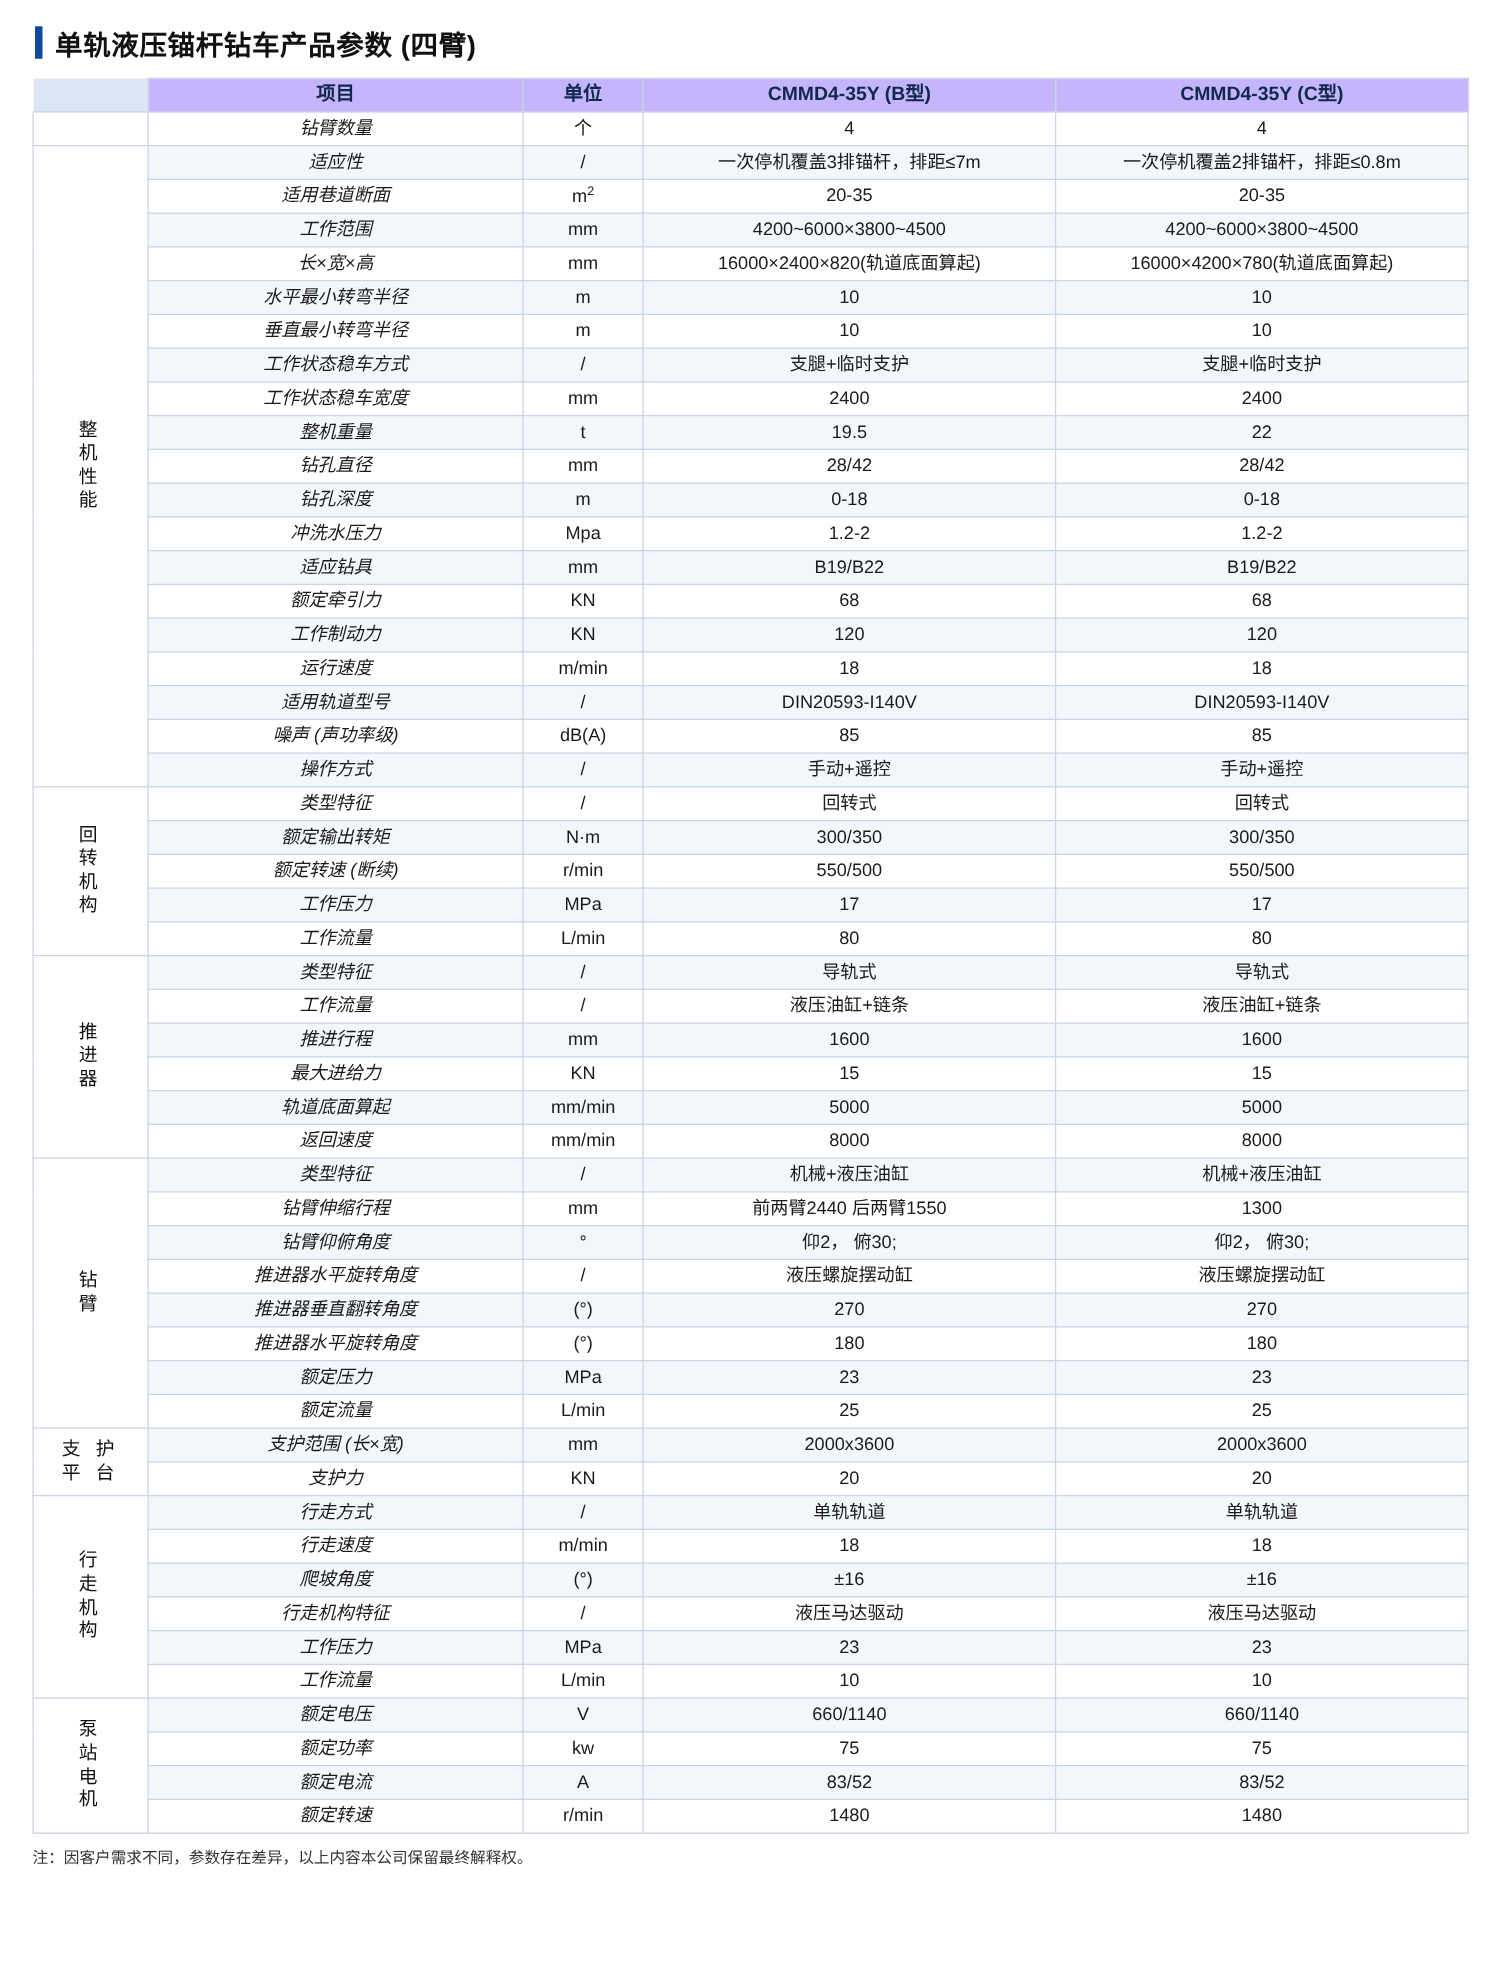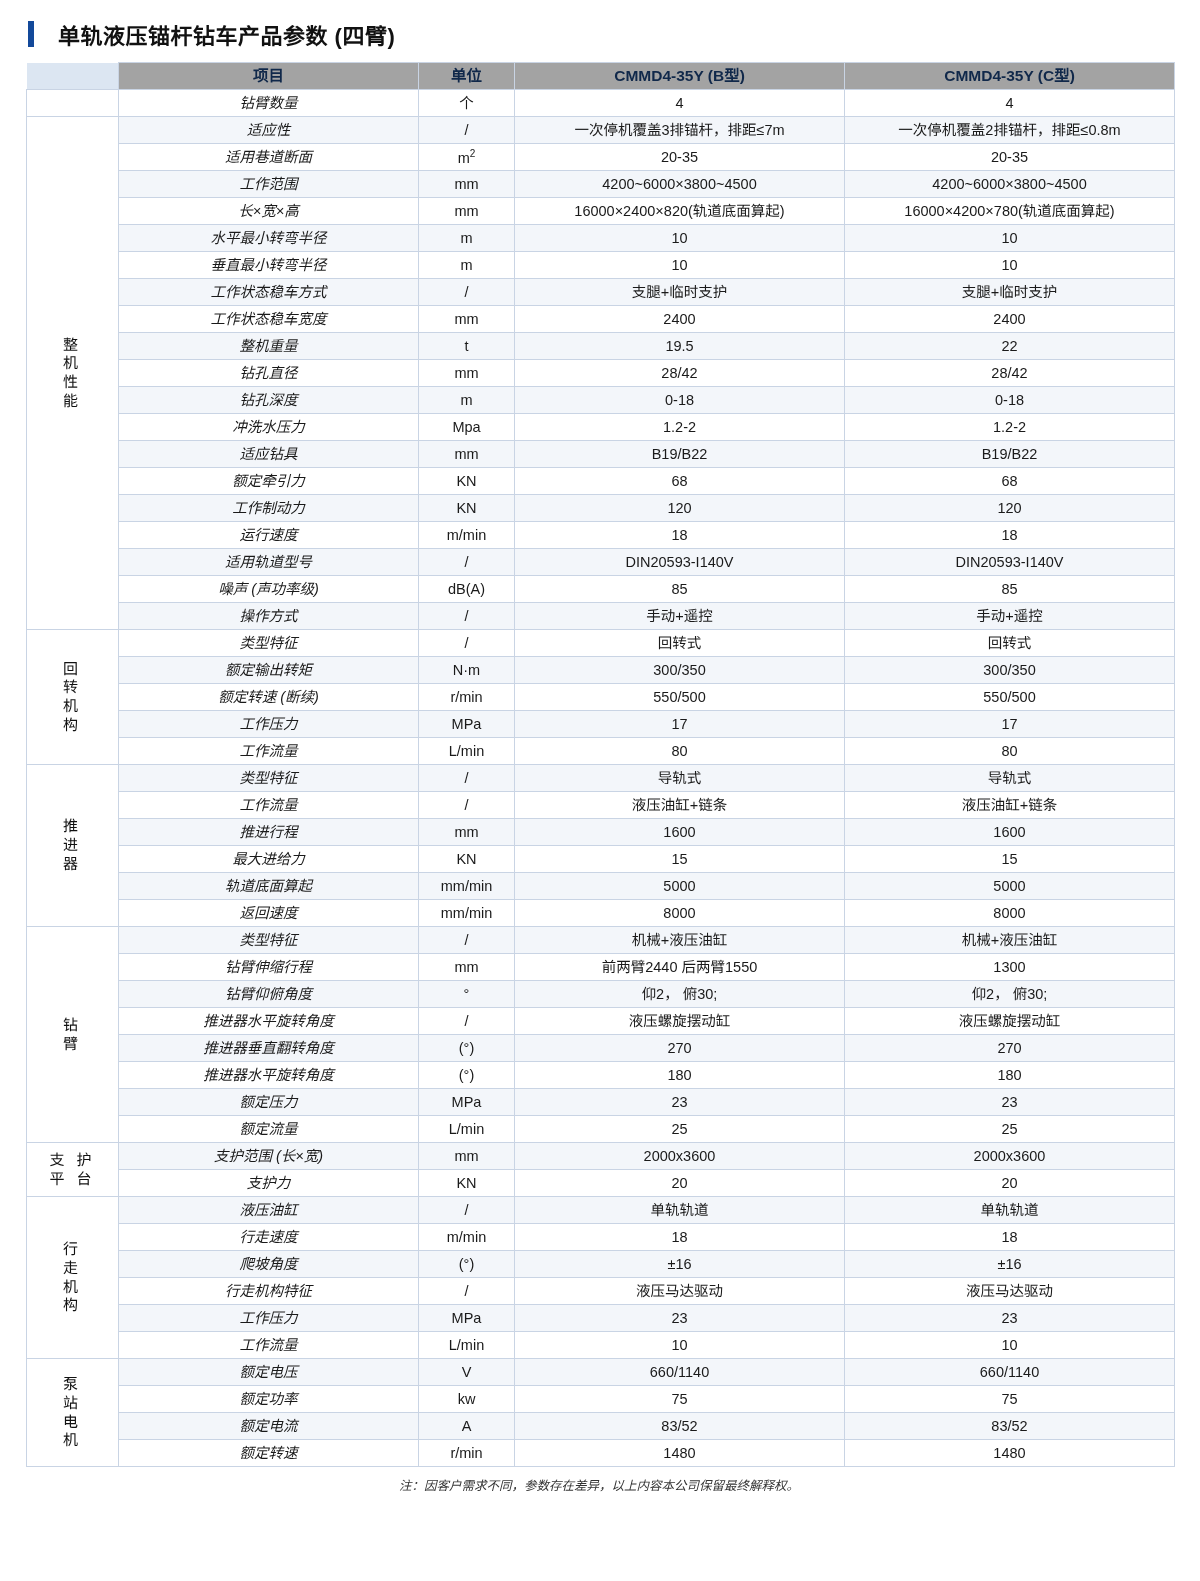--- a/index.html
+++ b/index.html
@@ -17,21 +17,21 @@
     width: 1200px;
     min-height: 1581px;
     box-sizing: border-box;
     padding: 18px 26px 10px 26px;
     position: relative;
   }
   
   .title-row {
     display: flex;
     align-items: center;
-    gap: 24px;
+    gap: 10px;
     margin: 0 0 12px 2px;
   }
   .title-bar {
     width: 6px;
     height: 26px;
     background: #13499a;
     flex: 0 0 auto;
   }
   .title-text {
     font-size: 22px;
@@ -55,21 +55,21 @@
   table.spec th, table.spec td {
     border: 1px solid #c9d4e4;
     text-align: center;
     vertical-align: middle;
     padding: 3px 4px;
     line-height: 1.25;
     height: 27px;
     box-sizing: border-box;
   }
   thead th {
-    background: #a3a3a3;
+    background: #c4b5fd;
     font-weight: bold;
     font-size: 15.5px;
     color: #10284a;
     height: 33px;
     border-color: #bfcee2;
   }
   thead th.head-blank {
     border-left-color: transparent;
     border-top-color: transparent;
     background: #dce6f2;
@@ -85,25 +85,24 @@
     background: #ffffff !important;
     padding: 2px;
   }
   td.item { text-align: center; font-style: italic; }
   td.unit { }
   td.val  { }
   sup { font-size: 10px; vertical-align: super; }
 
   .note {
     margin-top: 8px;
-    text-align: center;
+    text-align: left;
     font-size: 12.5px;
     color: #333333;
     padding-right: 2px;
-    font-style: italic;
   }
 </style>
 </head>
 <body>
 
 <div class="page">
 
   <div class="title-row">
     <div class="title-bar"></div>
     <div class="title-text">单轨液压锚杆钻车产品参数 (四臂)</div>
@@ -374,21 +373,21 @@
           <td class="val">2000x3600</td>
         </tr>
         <tr>
           <td class="item">支护力</td>
           <td class="unit">KN</td>
           <td class="val">20</td>
           <td class="val">20</td>
         </tr>
         <tr class="alt">
           <td class="group" rowspan="6">行<br>走<br>机<br>构</td>
-          <td class="item">液压油缸</td>
+          <td class="item">行走方式</td>
           <td class="unit">/</td>
           <td class="val">单轨轨道</td>
           <td class="val">单轨轨道</td>
         </tr>
         <tr>
           <td class="item">行走速度</td>
           <td class="unit">m/min</td>
           <td class="val">18</td>
           <td class="val">18</td>
         </tr>

